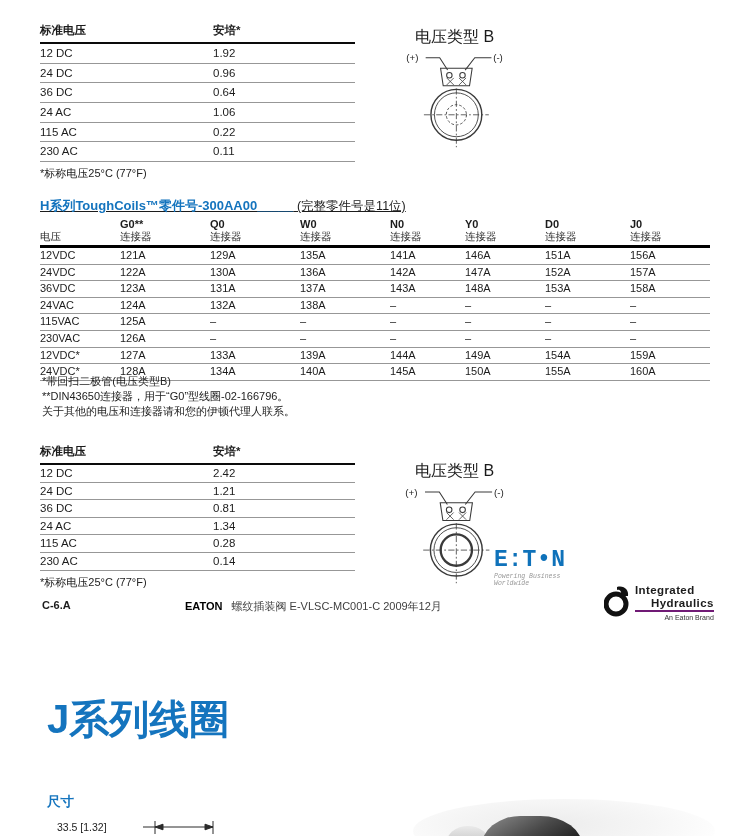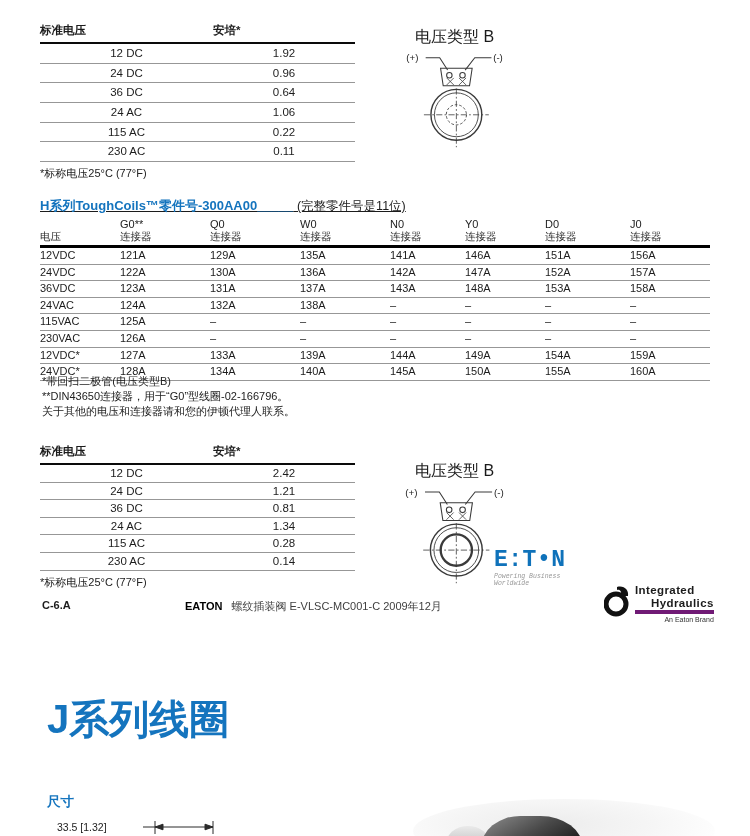--- a/index.html
+++ b/index.html
@@ -4,53 +4,53 @@
 <style>
   html,body{margin:0;padding:0;background:#fff;}
   .page{position:relative;width:750px;height:836px;background:#fff;overflow:hidden;
         font-family:"Liberation Sans","DejaVu Sans",sans-serif;color:#1c1c1c;}
 
   
   .amp-table{position:absolute;width:315px;}
   .amp-head{display:grid;grid-template-columns:173px 1fr;font-size:11.5px;font-weight:bold;
             padding-bottom:4px;border-bottom:2.5px solid #0a0a0a;}
   .trow{display:grid;border-bottom:1px solid #979797;}
-  .amp-table .trow{grid-template-columns:173px 1fr;height:18.7px;line-height:18.7px;font-size:11.5px;text-align:center;}
+  .amp-table .trow{grid-template-columns:173px 1fr;height:18.7px;line-height:18.7px;font-size:11.5px;}
   .amp-table.t2 .trow{height:16.6px;line-height:16.6px;}
   .footnote{font-size:11px;margin-top:4px;color:#222;}
 
   
   .h-title{position:absolute;left:40px;top:197px;font-size:13px;font-weight:bold;text-decoration:underline;}
   .h-title .blue{color:#1474BE;}
   .h-title .plain{color:#1c1c1c;font-weight:normal;font-size:12.5px;}
   .h-table{position:absolute;left:40px;top:218px;width:670px;}
   .h-head{display:grid;grid-template-columns:80px 90px 90px 90px 75px 80px 85px 80px;
           border-bottom:3px solid #000;padding-bottom:2px;align-items:end;}
-  .hcol-top{font-size:11px;font-weight:normal;height:12px;line-height:12px;}
+  .hcol-top{font-size:11px;font-weight:bold;height:12px;line-height:12px;}
   .hcol-bot{font-size:10.5px;height:13px;line-height:13px;color:#2a2a2a;}
   .h-table .trow{grid-template-columns:80px 90px 90px 90px 75px 80px 85px 80px;
                  height:15.6px;line-height:15.6px;font-size:11px;}
   .fnotes{position:absolute;left:42px;top:374px;font-size:11px;line-height:15px;color:#222;}
 
   
   .diagram{position:absolute;width:125px;}
   .d-title{font-size:16px;margin-left:17px;margin-bottom:1px;color:#1a1a1a;}
   .diagram svg text{font-family:"Liberation Sans",sans-serif;}
 
   
   .pageref{position:absolute;left:42px;top:599px;font-size:11px;font-weight:bold;}
   .docinfo{position:absolute;left:185px;top:599px;font-size:11px;color:#3e3e3e;}
   .docinfo .b{font-weight:bold;color:#000;margin-right:6px;}
   .eaton-logo{position:absolute;left:494px;top:548px;width:100px;text-align:left;font-family:Liberation Mono, monospace;}
   .eaton-text{font-size:23px;font-weight:bold;color:#0F72BA;line-height:24px;letter-spacing:0.5px;}
   .eaton-tag{font-size:6.5px;color:#989898;font-style:italic;margin-top:1px;}
   .ih-logo{position:absolute;left:604px;top:584px;display:flex;align-items:flex-start;}
   .ih-text{margin-left:4px;}
   .ih-line{font-size:11.5px;font-weight:bold;color:#1b1b1b;line-height:12.5px;letter-spacing:0.4px;}
-  .ih-line.u{border-bottom:4px solid #701a75;padding-bottom:1px;padding-left:16px;}
+  .ih-line.u{border-bottom:2px solid #701a75;padding-bottom:1px;padding-left:16px;}
   .ih-tag{font-size:7px;color:#333;text-align:right;margin-top:2px;}
 
   
   .j-heading{position:absolute;left:47px;top:692px;font-size:40px;font-weight:bold;color:#1474BE;}
   .dim-title{position:absolute;left:47px;top:793px;font-size:13.5px;font-weight:bold;color:#1474BE;}
   .dim-frag{position:absolute;left:55px;top:819px;}
   .dim-frag text{font-family:"Liberation Sans",sans-serif;}
 
   
   .photo-blob{position:absolute;left:413px;top:799px;width:302px;height:64px;border-radius:50%;

